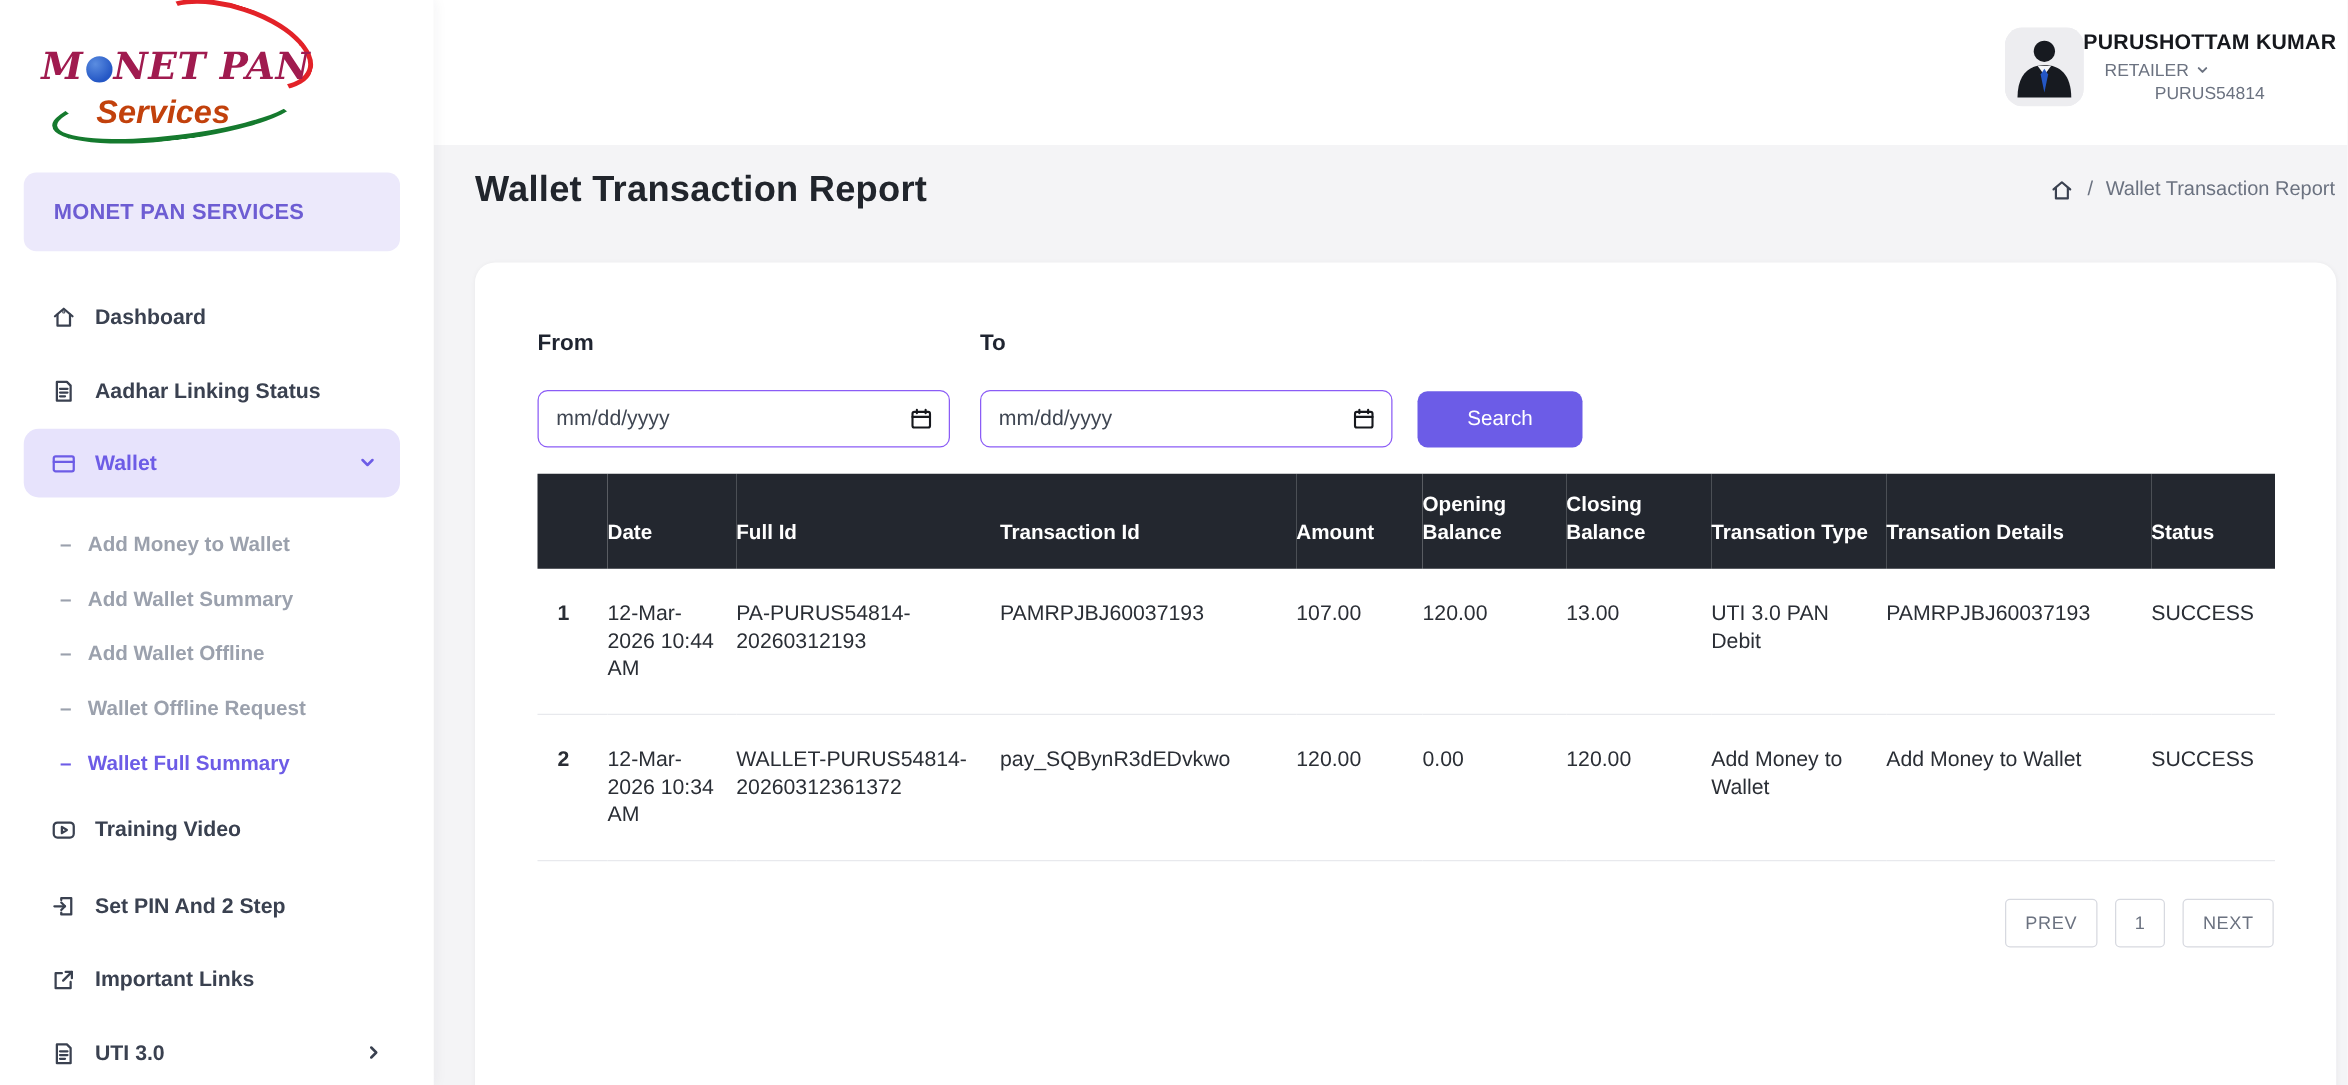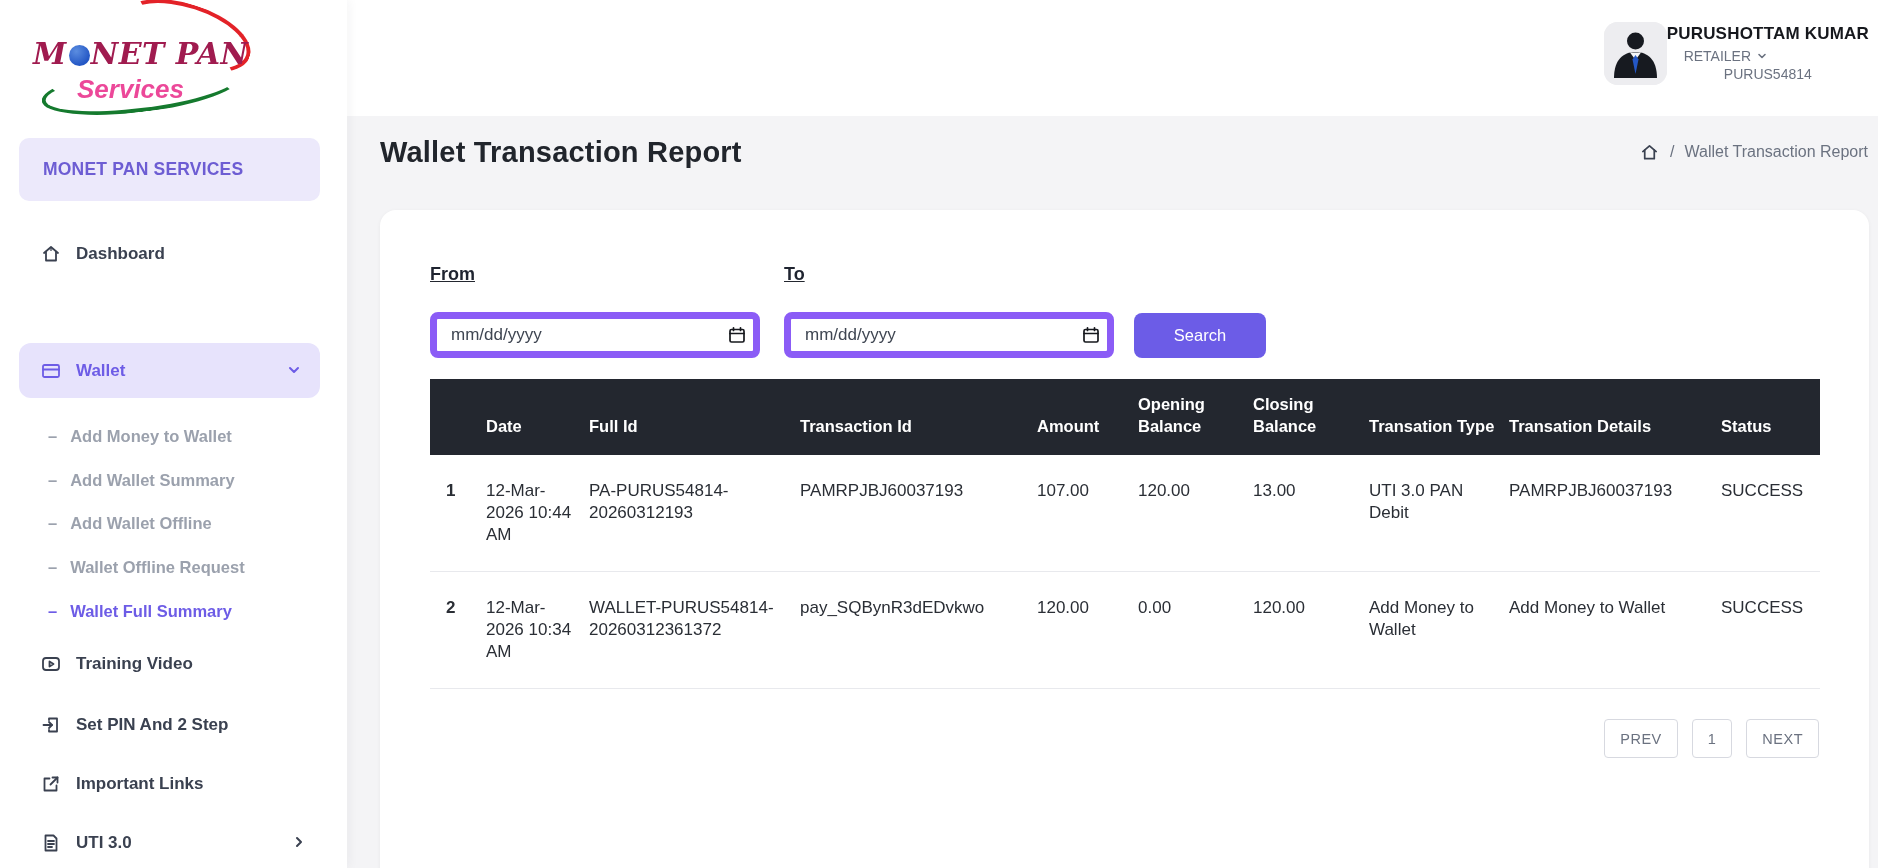--- a/index.html
+++ b/index.html
@@ -11,21 +11,21 @@
              box-shadow:2px 0 10px rgba(30,30,60,.05); z-index:3; }
   .logo { position:absolute; left:33px; top:14px; width:260px; height:100px;font-style:italic; }
   .logo-line1 { position:absolute; left:0; top:22px; display:flex; align-items:center;
                 font-family:"DejaVu Serif", serif; font-weight:bold; font-size:30px;
                 color:#a01b4f; letter-spacing:.5px; white-space:nowrap; }
   .globe { display:inline-block; width:21px; height:21px; border-radius:50%; margin:3px 1px 0 2px;
            background:radial-gradient(circle at 35% 30%, #5b8de0, #2457c5 70%); }
   .swoosh-red { position:absolute; left:86px; top:-10px; width:134px; height:64px; border-radius:50%;
                 border:4px solid transparent; border-top-color:#e32228; border-right-color:#e32228;
                 transform:rotate(18deg); }
-  .logo-line2 { position:absolute; left:44px; top:60px; font-size:26px; font-weight:bold; color:#ec4899; }
+  .logo-line2 { position:absolute; left:44px; top:60px; font-size:26px; font-weight:bold; color:#c2410c; }
   .swoosh-green { position:absolute; left:8px; top:52px; width:200px; height:46px; border-radius:50%;
                   border:4px solid transparent; border-bottom-color:#157a2e; border-left-color:#157a2e;
                   transform:rotate(-7deg); }
 
   .section-label { position:absolute; left:19px; top:138px; width:301px; height:63px;
                    background:#ecE9fb; border-radius:10px; display:flex; align-items:center;
                    padding-left:24px; color:#6d5dd3; font-weight:bold; font-size:17.5px; letter-spacing:.2px; }
 
   .nav-item { position:absolute; left:40px; height:44px; display:flex; align-items:center; gap:14px;
               font-size:17px; font-weight:600; color:#3a4150; cursor:pointer; }
@@ -54,24 +54,24 @@
              padding:15px 9px 0 33px; }
   .title-row { display:flex; justify-content:space-between; align-items:center; height:42px; }
   .page-title { font-size:29px; font-weight:bold; color:#21252c; letter-spacing:.2px; }
   .breadcrumb { display:flex; align-items:center; gap:10px; color:#6b7280; font-size:16px; padding-right:1px; white-space:nowrap; }
   .breadcrumb .sep { color:#6b7280; }
 
   .card { margin-top:37px; background:#fff; border-radius:16px; box-shadow:0 1px 4px rgba(20,20,40,.05);
           padding:54px 50px 40px 50px; height:680px; }
 
   .filters { display:flex; align-items:flex-end; }
-  .field { width:330px; margin-right:24px;text-decoration:underline; }
+  .field { width:330px; margin-right:24px; }
   .field label { display:block; font-size:18px; font-weight:bold; color:#1f2430; margin-bottom:27px; }
   .date-wrap { position:relative; }
-  .date-wrap input { width:100%; height:46px; border:7px solid #8b5cf6; border-radius:8px;
+  .date-wrap input { width:100%; height:46px; border:1px solid #8b5cf6; border-radius:8px;
                      padding:0 42px 0 14px; font-size:17px; color:#374151;
                      font-family:"Liberation Sans", sans-serif; outline:none; background:#fff; }
   .date-wrap input::placeholder { color:#3f4652; opacity:1; }
   .cal-icon { position:absolute; right:13px; top:13px; pointer-events:none; }
   .search-btn { height:45px; width:132px; margin-left:-4px; background:#6c5ce7; color:#fff; border:none;
                 border-radius:8px; font-size:16.5px; font-family:"Liberation Sans", sans-serif;
                 cursor:pointer; }
 
   table { border-collapse:collapse; table-layout:fixed; width:1389px; margin-top:21px; }
   thead th { background:#23272f; color:#fff; font-size:16.5px; font-weight:bold; text-align:left;
@@ -101,20 +101,27 @@
 
   <div class="nav-item" style="top:232px">
     <svg width="22" height="22" viewBox="0 0 22 22" fill="none" stroke="#3a4150" stroke-width="1.8" stroke-linecap="round" stroke-linejoin="round">
         <path d="M4 10 L11 4 L18 10"></path>
         <path d="M6 8.6 V17.5 H16 V8.6"></path>
         <circle cx="11" cy="6.5" r="0.4"></circle>
       </svg>
     <span>Dashboard</span>
   </div>
 
+  <div class="nav-item" style="top:291px">
+    <svg width="22" height="22" viewBox="0 0 22 22" fill="none" stroke="#3a4150" stroke-width="1.8" stroke-linecap="round" stroke-linejoin="round">
+        <path d="M5.5 3.5 h8 l3 3 v12 h-11 z"></path>
+        <path d="M8 9 h6 M8 12 h6 M8 15 h4"></path>
+      </svg>
+    <span>Aadhar Linking Status</span>
+  </div>
 
   <div class="nav-pill">
     <svg width="22" height="22" viewBox="0 0 22 22" fill="none" stroke="#6d5ce6" stroke-width="1.8" stroke-linecap="round" stroke-linejoin="round">
         <rect x="3" y="5" width="16" height="12" rx="1.5"></rect>
         <path d="M3 9.5 H19"></path>
       </svg>
     <span>Wallet</span>
     <svg class="chev" width="20" height="20" viewBox="0 0 20 20" fill="none" stroke="#6d5ce6" stroke-width="2" stroke-linecap="round" stroke-linejoin="round">
         <path d="M6 8 l4 4 l4 -4"></path>
       </svg>

